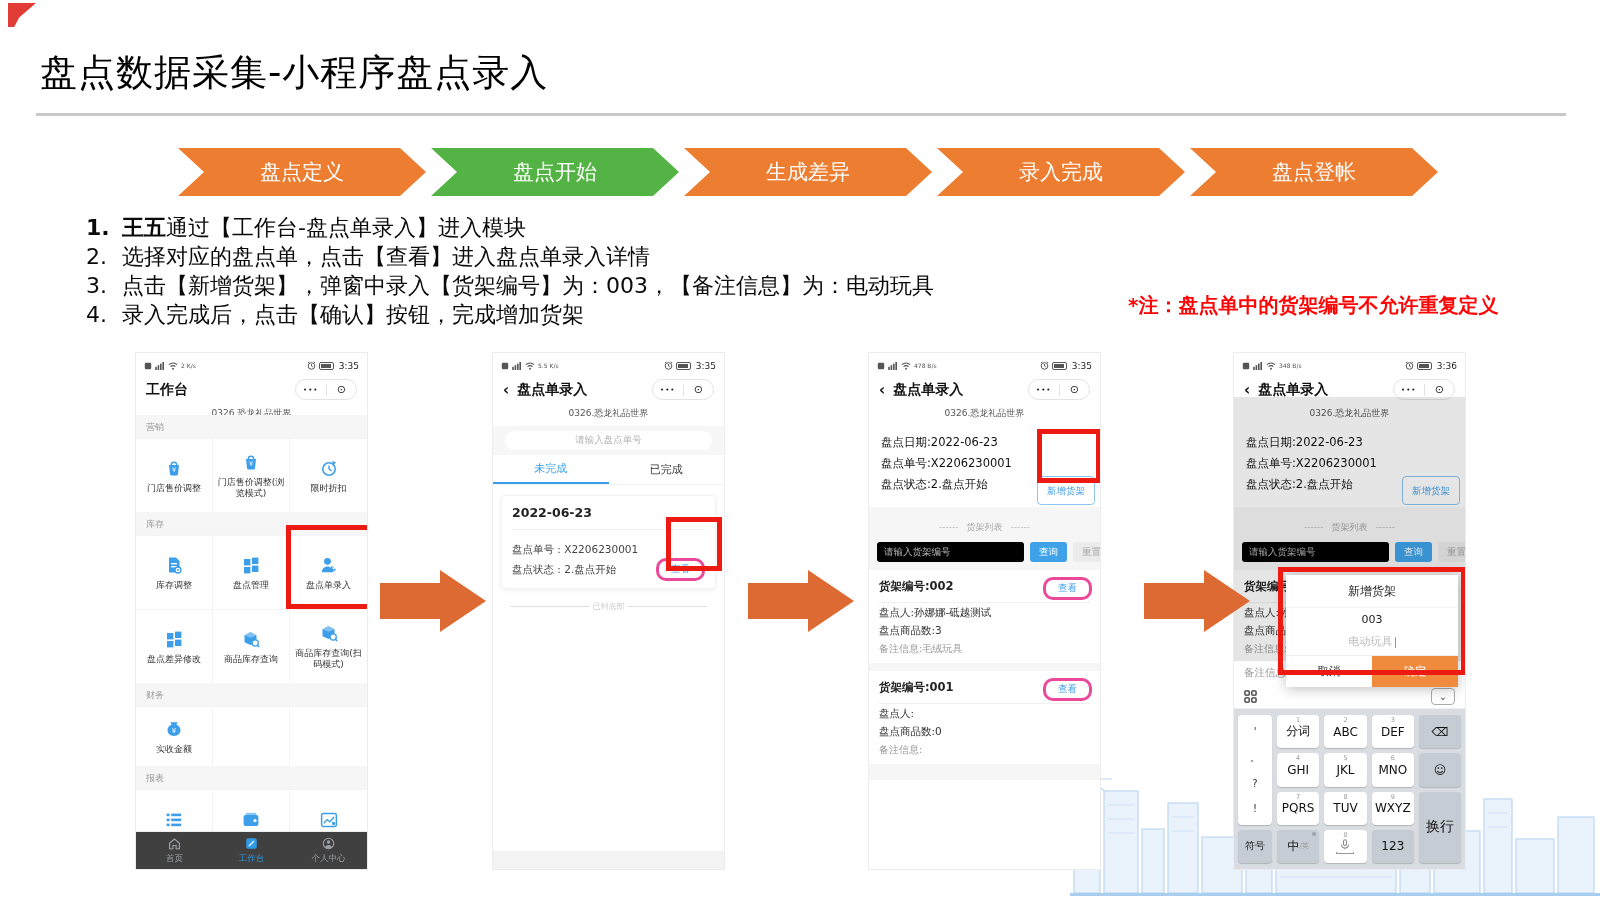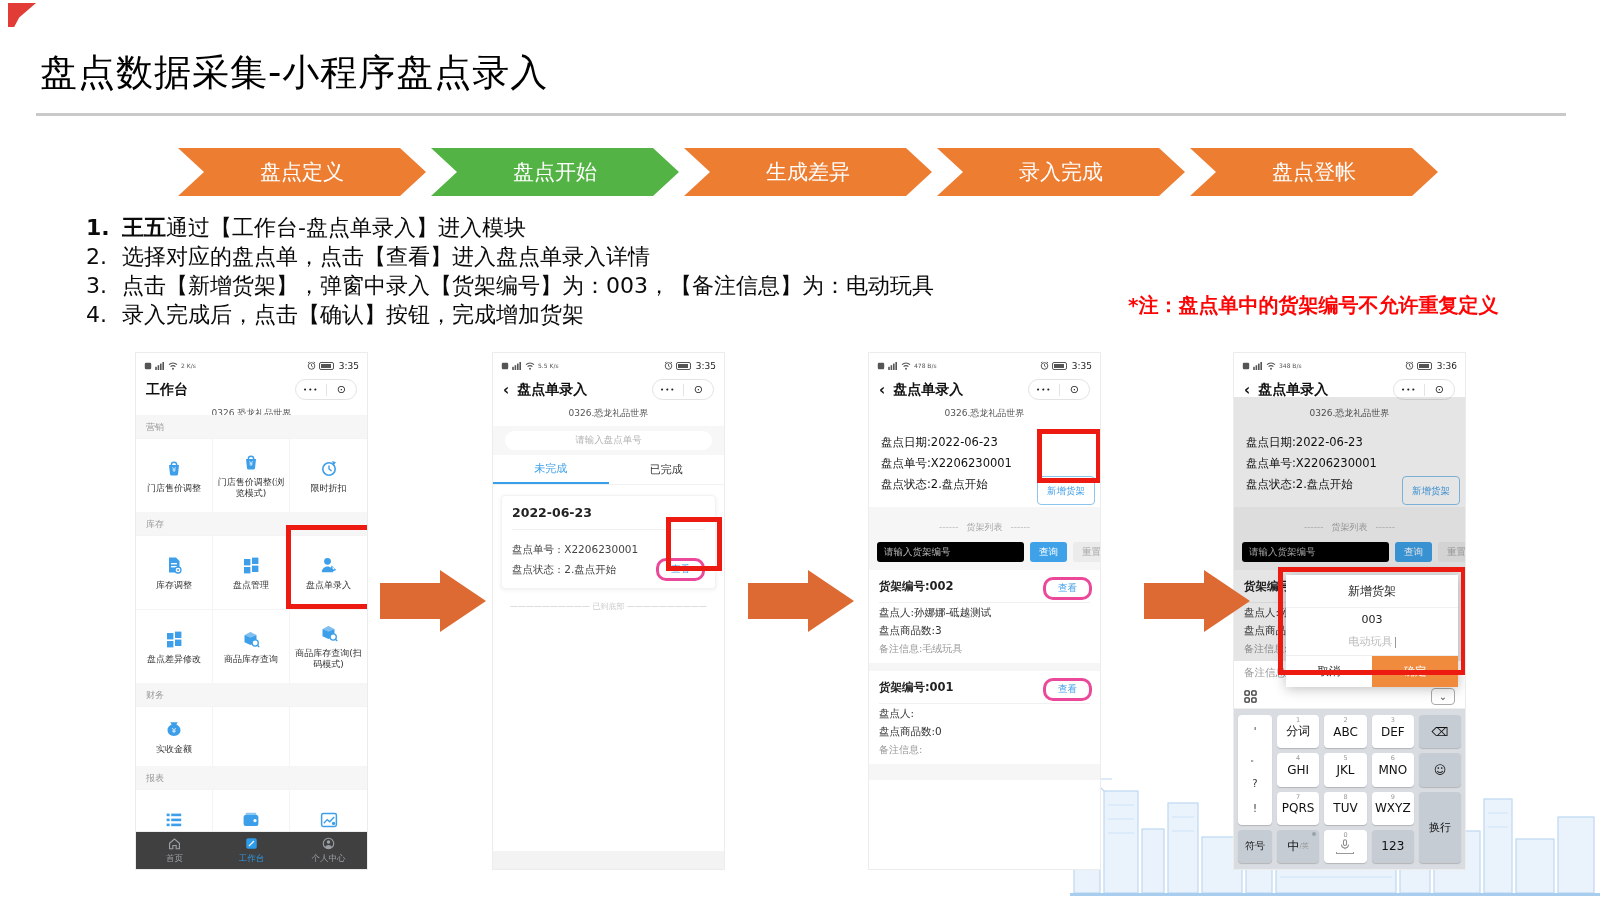--- a/index.html
+++ b/index.html
@@ -134,21 +134,21 @@
   display:flex; align-items:center; justify-content:space-between; padding:0 10px; border-bottom:1px solid #eee; }
 .kb-hide { width:24px; height:17px; border:1px solid #aaa; border-radius:4px; display:flex;
   align-items:center; justify-content:center; font-size:10px; color:#555; line-height:10px; }
 .kb { position:absolute; left:0; right:0; bottom:0; height:160px; background:#d9dce1; padding:6px 4px;
   display:grid; grid-template-columns:34px 1fr 1fr 1fr 42px; grid-template-rows:repeat(4,1fr); gap:5px; z-index:3; }
 .key { background:#fff; border-radius:4px; box-shadow:0 1px 1px rgba(0,0,0,.18); display:flex;
   align-items:center; justify-content:center; font-size:12px; color:#111; position:relative; }
 .key .sup { position:absolute; top:1px; left:50%; transform:translateX(-50%); font-size:6.5px; color:#999; }
 .key-fn { background:#c6ccd4; }
 .key-syms { grid-row:1/4; flex-direction:column; justify-content:space-around; font-size:10px; color:#333; padding:4px 0; }
-.key-enter { grid-column:5; grid-row:3/5; font-size:11px; }
+.key-enter { grid-column:5; grid-row:3/5; font-size:14px; }
 .key-space { flex-direction:column; gap:1px; }
 .space-bar { width:18px; height:2px; border-left:1px solid #999; border-right:1px solid #999; border-bottom:1px solid #999; }
 .lang-dot { position:absolute; top:2px; right:3px; width:4px; height:4px; border-radius:50%; background:#9aa2ab; }
 .lang-sub { font-size:7px; color:#999; }
 
 
 .flow-arrow { position:absolute; top:570px; z-index:2; }
 </style>
 </head>
 <body>

